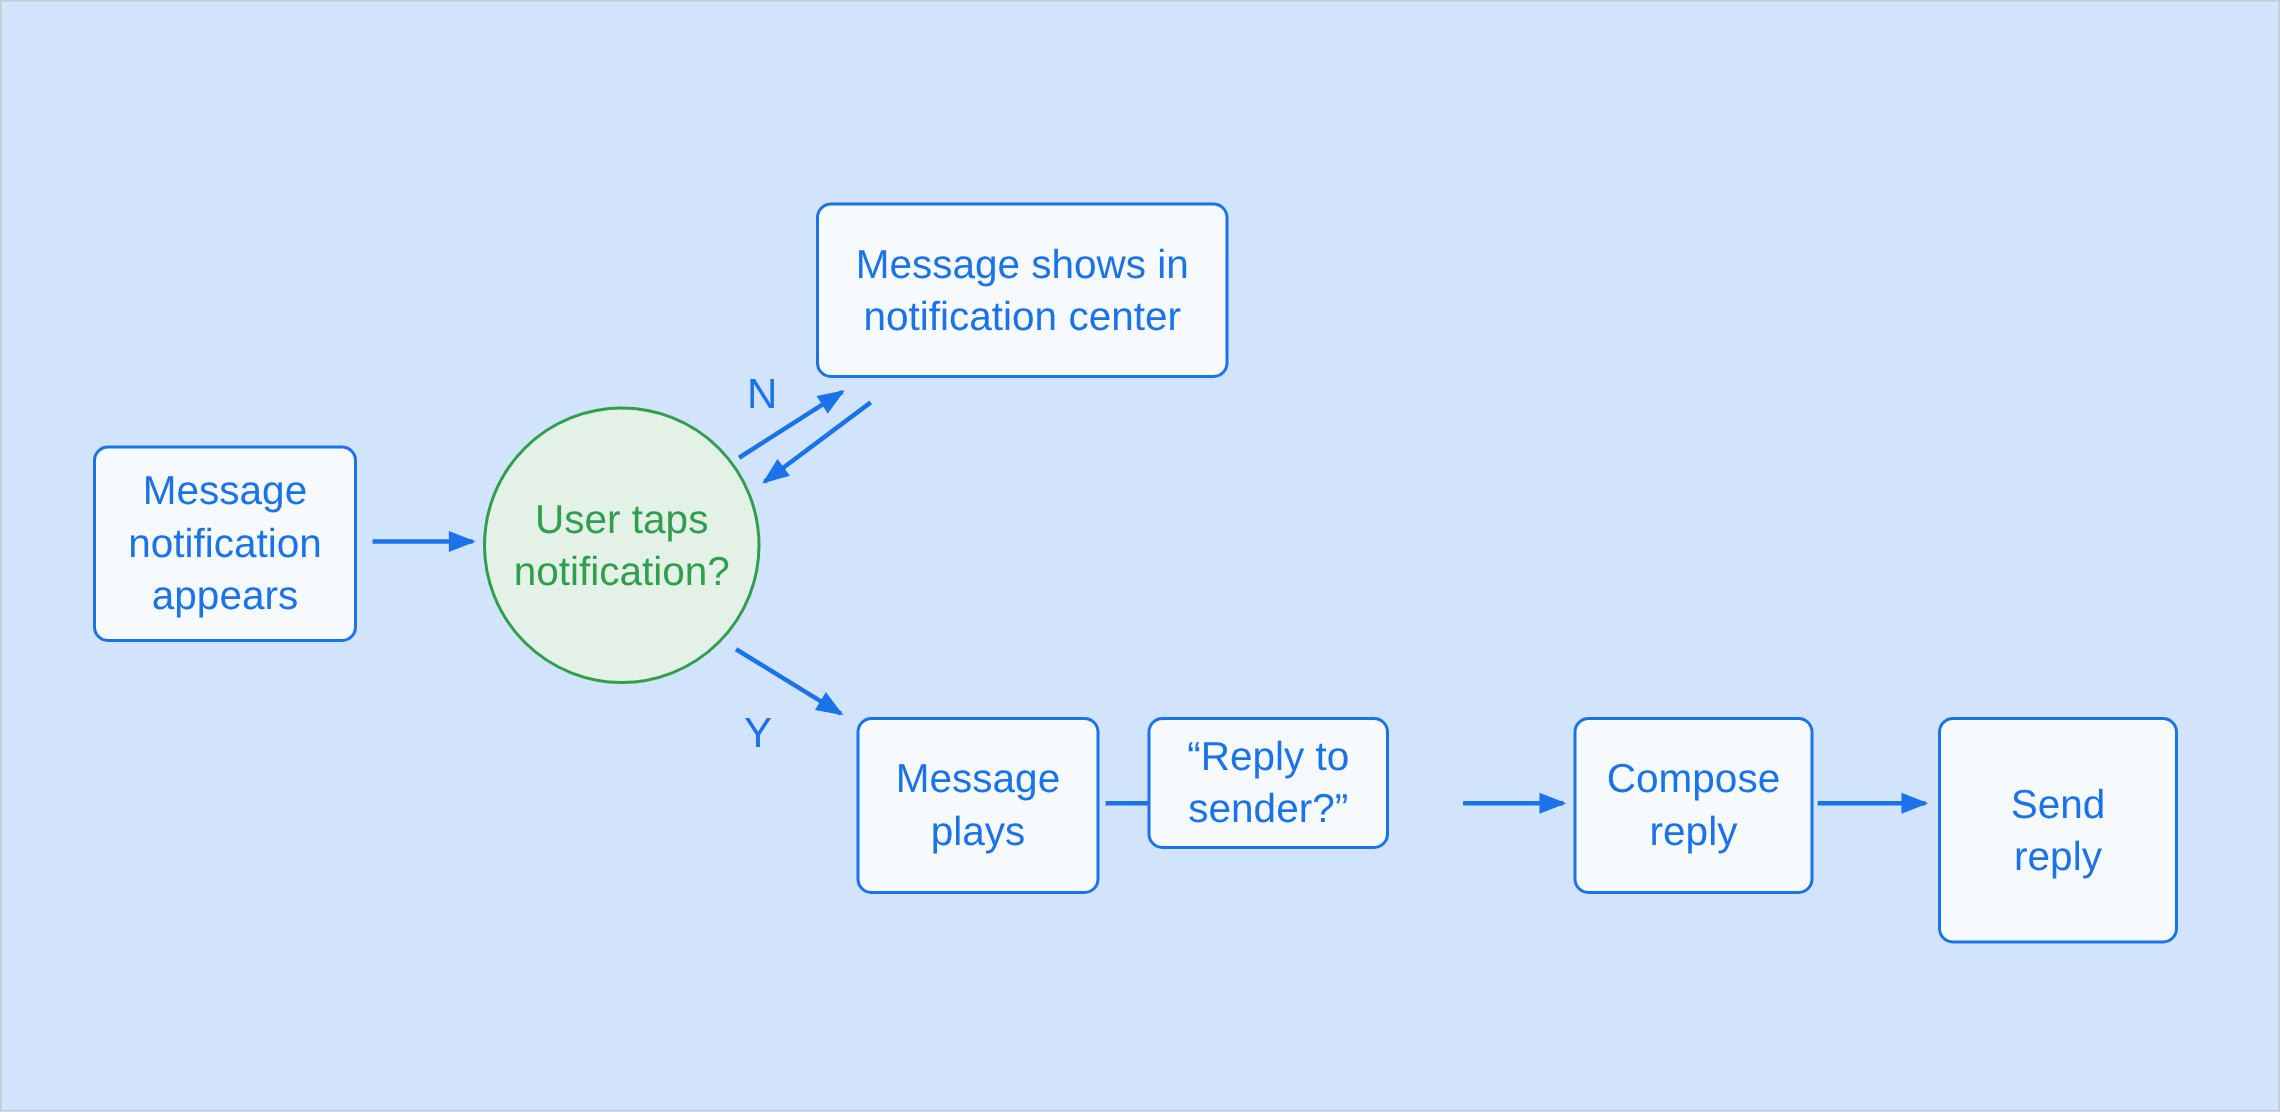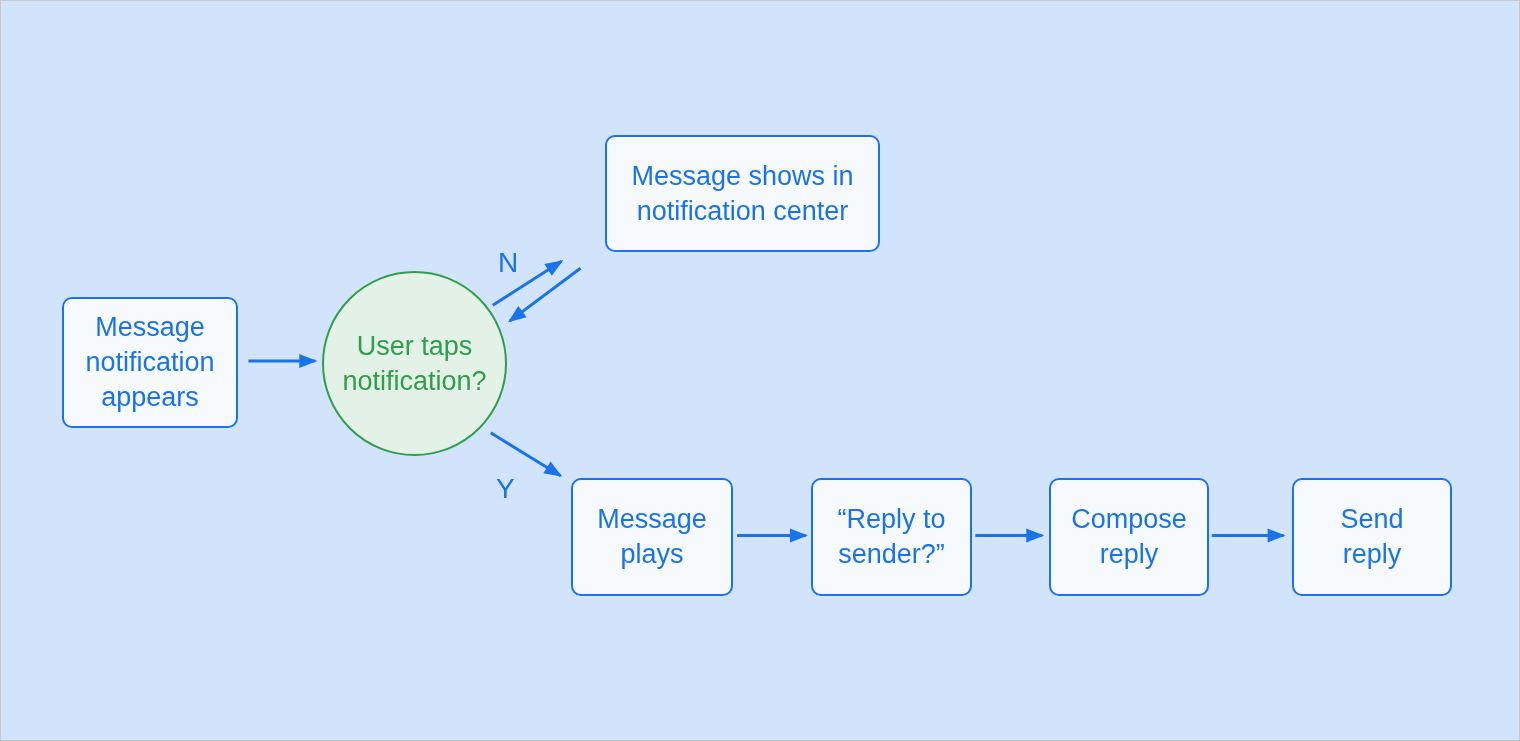--- a/index.html
+++ b/index.html
@@ -47,25 +47,25 @@
   }
   .node.decision {
     border-radius: 50%;
     border-color: var(--accent-green);
     background: var(--decision-fill);
     color: var(--accent-green);
     text-align: center;
   }
   .node-start   { left: 61px;   top: 296px; width: 176px; height: 131px; }
   .node-decision{ left: 321px;  top: 270px; width: 185px; height: 185px; }
-  .node-noout   { left: 604px;  top: 134px; width: 275px; height: 117px; }
+  .node-noout   { left: 543px;  top: 134px; width: 275px; height: 117px; }
   .node-play    { left: 570px;  top: 477px; width: 162px; height: 118px; }
-  .node-prompt  { left: 810px;  top: 477px; width: 161px; height: 118px; }
+  .node-prompt  { left: 764px;  top: 477px; width: 161px; height: 88px; }
   .node-compose { left: 1048px; top: 477px; width: 160px; height: 118px; }
-  .node-send    { left: 1291px; top: 477px; width: 160px; height: 118px; }
+  .node-send    { left: 1291px; top: 477px; width: 160px; height: 151px; }
   .edge-label {
     position: absolute;
     font-size: 28px;
     line-height: 28px;
     color: var(--accent-blue);
   }
   .edge-label-n { left: 497px; top: 248px; }
   .edge-label-y { left: 495px; top: 474px; }
 </style>
 </head>

